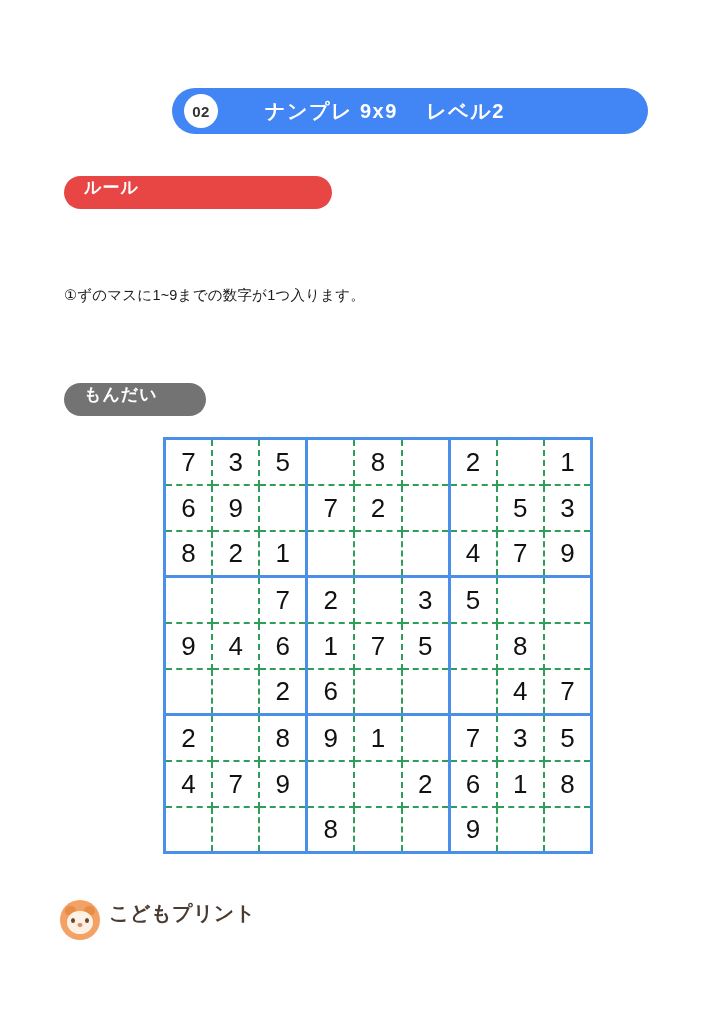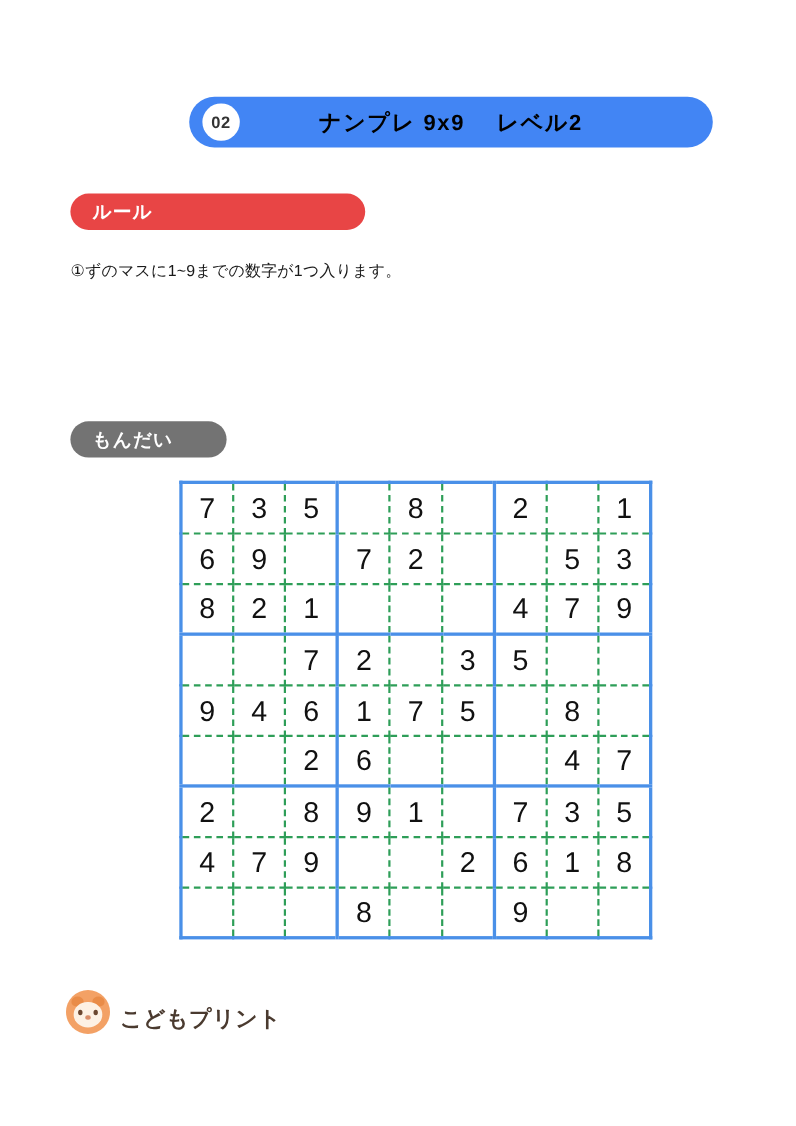--- a/index.html
+++ b/index.html
@@ -38,35 +38,35 @@
     font-weight: 600;
     display: flex;
     align-items: center;
     justify-content: center;
     margin-left: 12px;
     flex: 0 0 auto;
     letter-spacing: 0.5px;
     text-align: right;
   }
   .header-title {
-    color: #000000;
+    color: #ffffff;
     font-size: 20px;
     font-weight: 600;
-    margin-left: 72px;
+    margin-left: 47px;
     letter-spacing: 1.5px;
     white-space: pre;
   }
 
   
   .section-pill {
     position: absolute;
     height: 33px;
     border-radius: 17px;
     display: flex;
-    align-items: center;
+    align-items: flex-start;
     padding-left: 20px;
     color: #ffffff;
     font-size: 17px;
     font-weight: 600;
     letter-spacing: 1px;
   }
   .pill-rules {
     left: 64px;
     top: 176px;
     width: 268px;
@@ -85,20 +85,21 @@
     left: 64px;
     top: 234px;
     width: 600px;
   }
   .rule-line {
     font-size: 14.5px;
     color: #1a1a1a;
     line-height: 26px;
     letter-spacing: 0.2px;
     white-space: nowrap;
+    margin-top: 48px;
   }
 
   
   .sudoku-wrap {
     position: absolute;
     left: 163px;
     top: 437px;
     width: 430px;
     height: 416px;
   }
@@ -136,21 +137,21 @@
     border-bottom: none;
   }
   .cell-value { display: block; }
 
   
   .footer-logo {
     position: absolute;
     left: 60px;
     top: 900px;
     display: flex;
-    align-items: flex-end;
+    align-items: flex-start;
   }
   .logo-mark {
     width: 40px;
     height: 40px;
     border-radius: 50%;
     background: #f3a165;
     position: relative;
     flex: 0 0 auto;
     overflow: hidden;
   }

